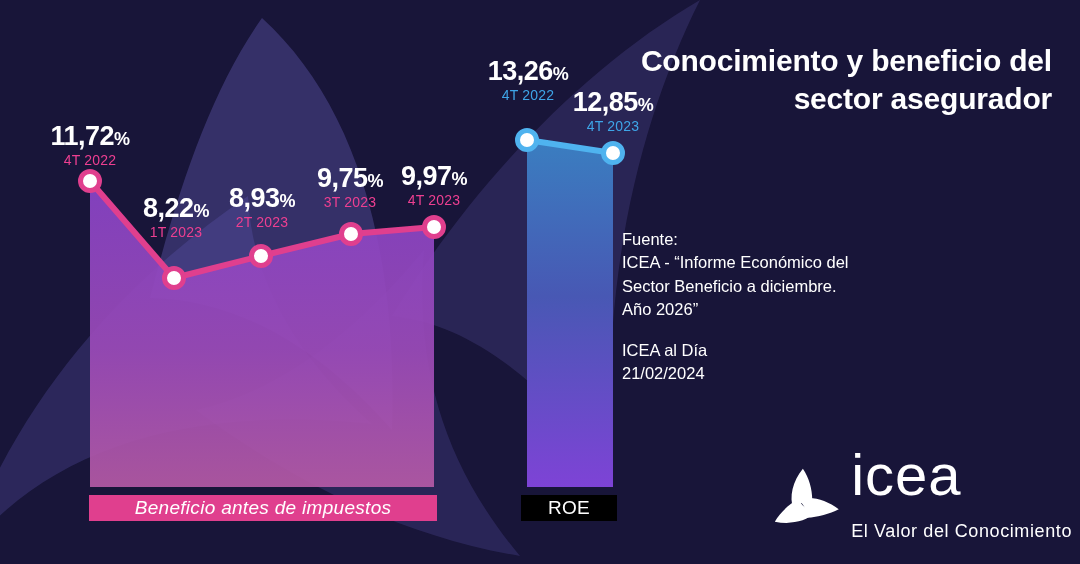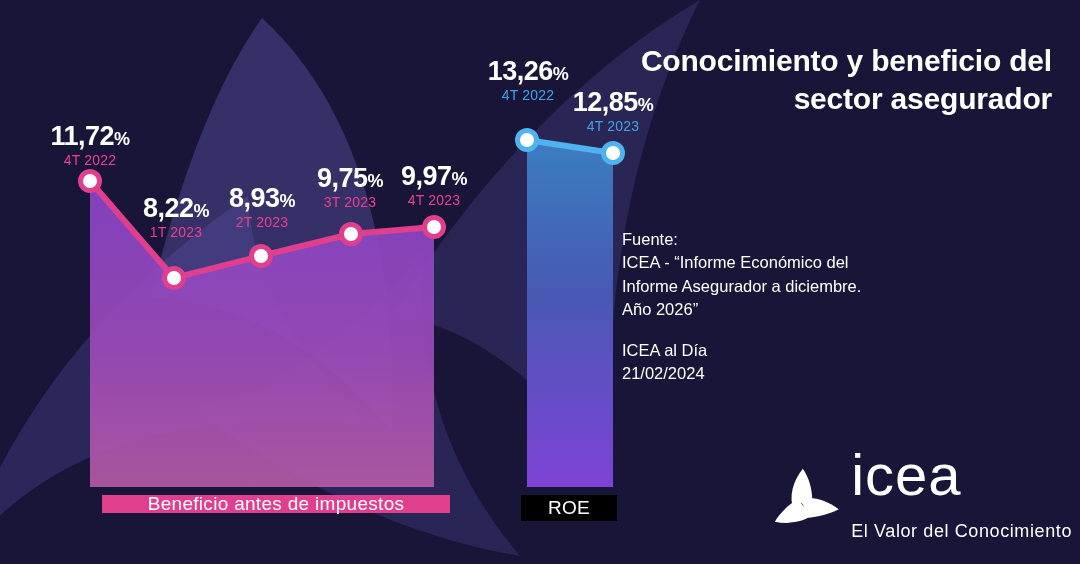--- a/index.html
+++ b/index.html
@@ -149,34 +149,34 @@
   <div class="lbl blue center" style="left:528px;top:58px;transform:translateX(-50%);text-align:center;">
     <span class="val"><span>13,26</span><span class="pct">%</span></span>
     <span class="per">4T 2022</span>
   </div>
 
   <div class="lbl blue center" style="left:613px;top:89px;transform:translateX(-50%);">
     <span class="val"><span>12,85</span><span class="pct">%</span></span>
     <span class="per">4T 2023</span>
   </div>
 
-  <div class="pill" id="legend-benefit" style="left:102px;top:495px;width:348px;height:18px;">
+  <div class="pill" id="legend-benefit" style="left:89px;top:495px;width:348px;height:26px;font-style:italic;">
     <span>Beneficio antes de impuestos</span>
   </div>
 
   <div class="pill" id="legend-roe" style="left:521px;top:495px;width:96px;height:26px;">
     <span>ROE</span>
   </div>
 
   <div id="title">Conocimiento y beneficio del sector asegurador</div>
 
   <div id="source">
     <span>Fuente:</span><br>
     <span>ICEA - “Informe Económico del</span><br>
-    <span>Informe Asegurador a diciembre.</span><br>
+    <span>Sector Beneficio a diciembre.</span><br>
     <span>Año 2026”</span>
     <span class="gap"></span>
     <span>ICEA al Día</span><br>
     <span>21/02/2024</span>
   </div>
 
   <div id="logo">
     <svg id="logo-mark" viewBox="0 0 100 100">
       <g fill="#ffffff">
         <path d="M46,6 C33,22 28,42 34,58 C42,50 50,46 58,46 C58,32 54,18 46,6 Z"></path>

